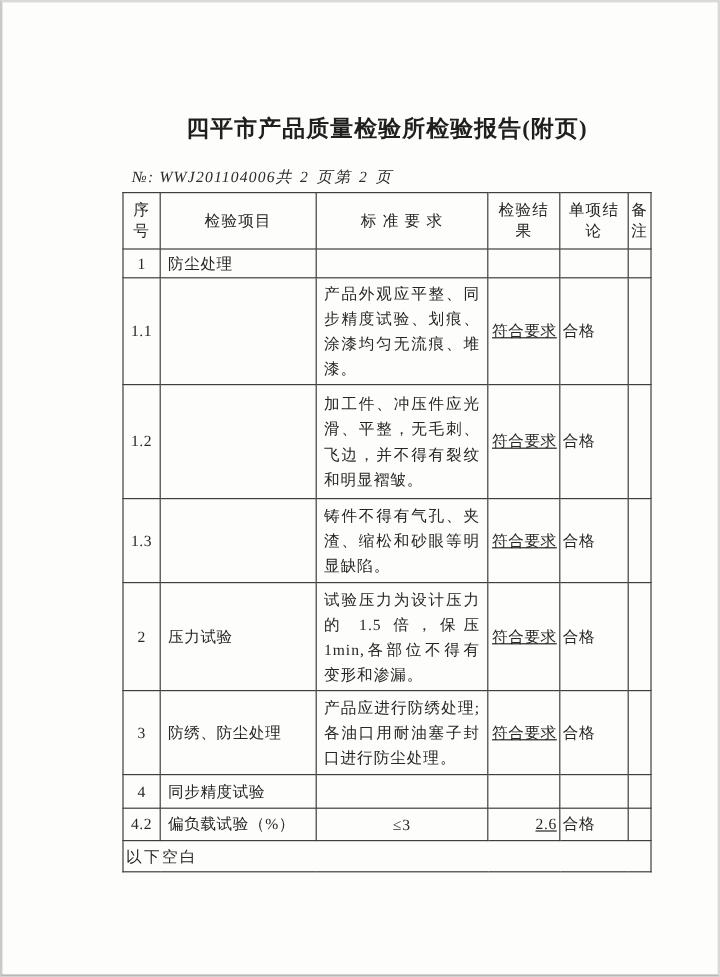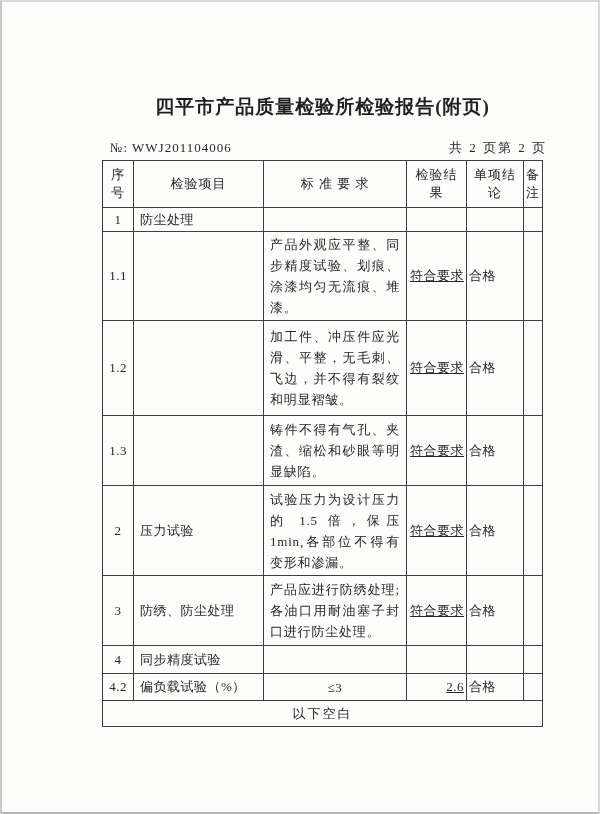--- a/index.html
+++ b/index.html
@@ -19,22 +19,22 @@
   .title {
     position:absolute; top:92px; left:101px; width:439px;
     text-align:center;
     font-size:19px; font-weight:bold;
     letter-spacing:1px;
     color:#1f1f1f;
   }
 
   .doc-line {
     position:absolute; top:137px; left:108px; width:437px;
-    display:flex; justify-content:space-between; align-items:baseline;
-    font-size:13px; color:#2a2a2a;
+    display:flex; align-items:baseline;
+    font-size:13px; color:#2a2a2a;font-style:italic;
   }
   .doc-no { letter-spacing:1px; }
   .page-count { letter-spacing:2px; }
 
   table.report {
     position:absolute; top:158px; left:100px;
     width:440px;
     border-collapse:collapse;
     table-layout:fixed;
   }
@@ -62,21 +62,21 @@
   td.c-std  {
     text-align:justify; text-align-last:left;
     padding:2px 6px;
     line-height:21px;
     letter-spacing:0.8px;
   }
   td.c-std.center { text-align:center; text-align-last:center; }
   td.c-res  { text-align:right; letter-spacing:0.5px;text-decoration:underline; }
   td.c-con  { letter-spacing:0.5px; }
   td.c-note { padding:0; }
-  td.c-footer { text-align:center; letter-spacing:2px; }
+  td.c-footer { text-align:left; letter-spacing:2px; }
 </style>
 </head>
 <body>
 
 <div class="page">
 
   <div class="title">四平市产品质量检验所检验报告(附页)</div>
 
   <div class="doc-line">
     <div class="doc-no">

